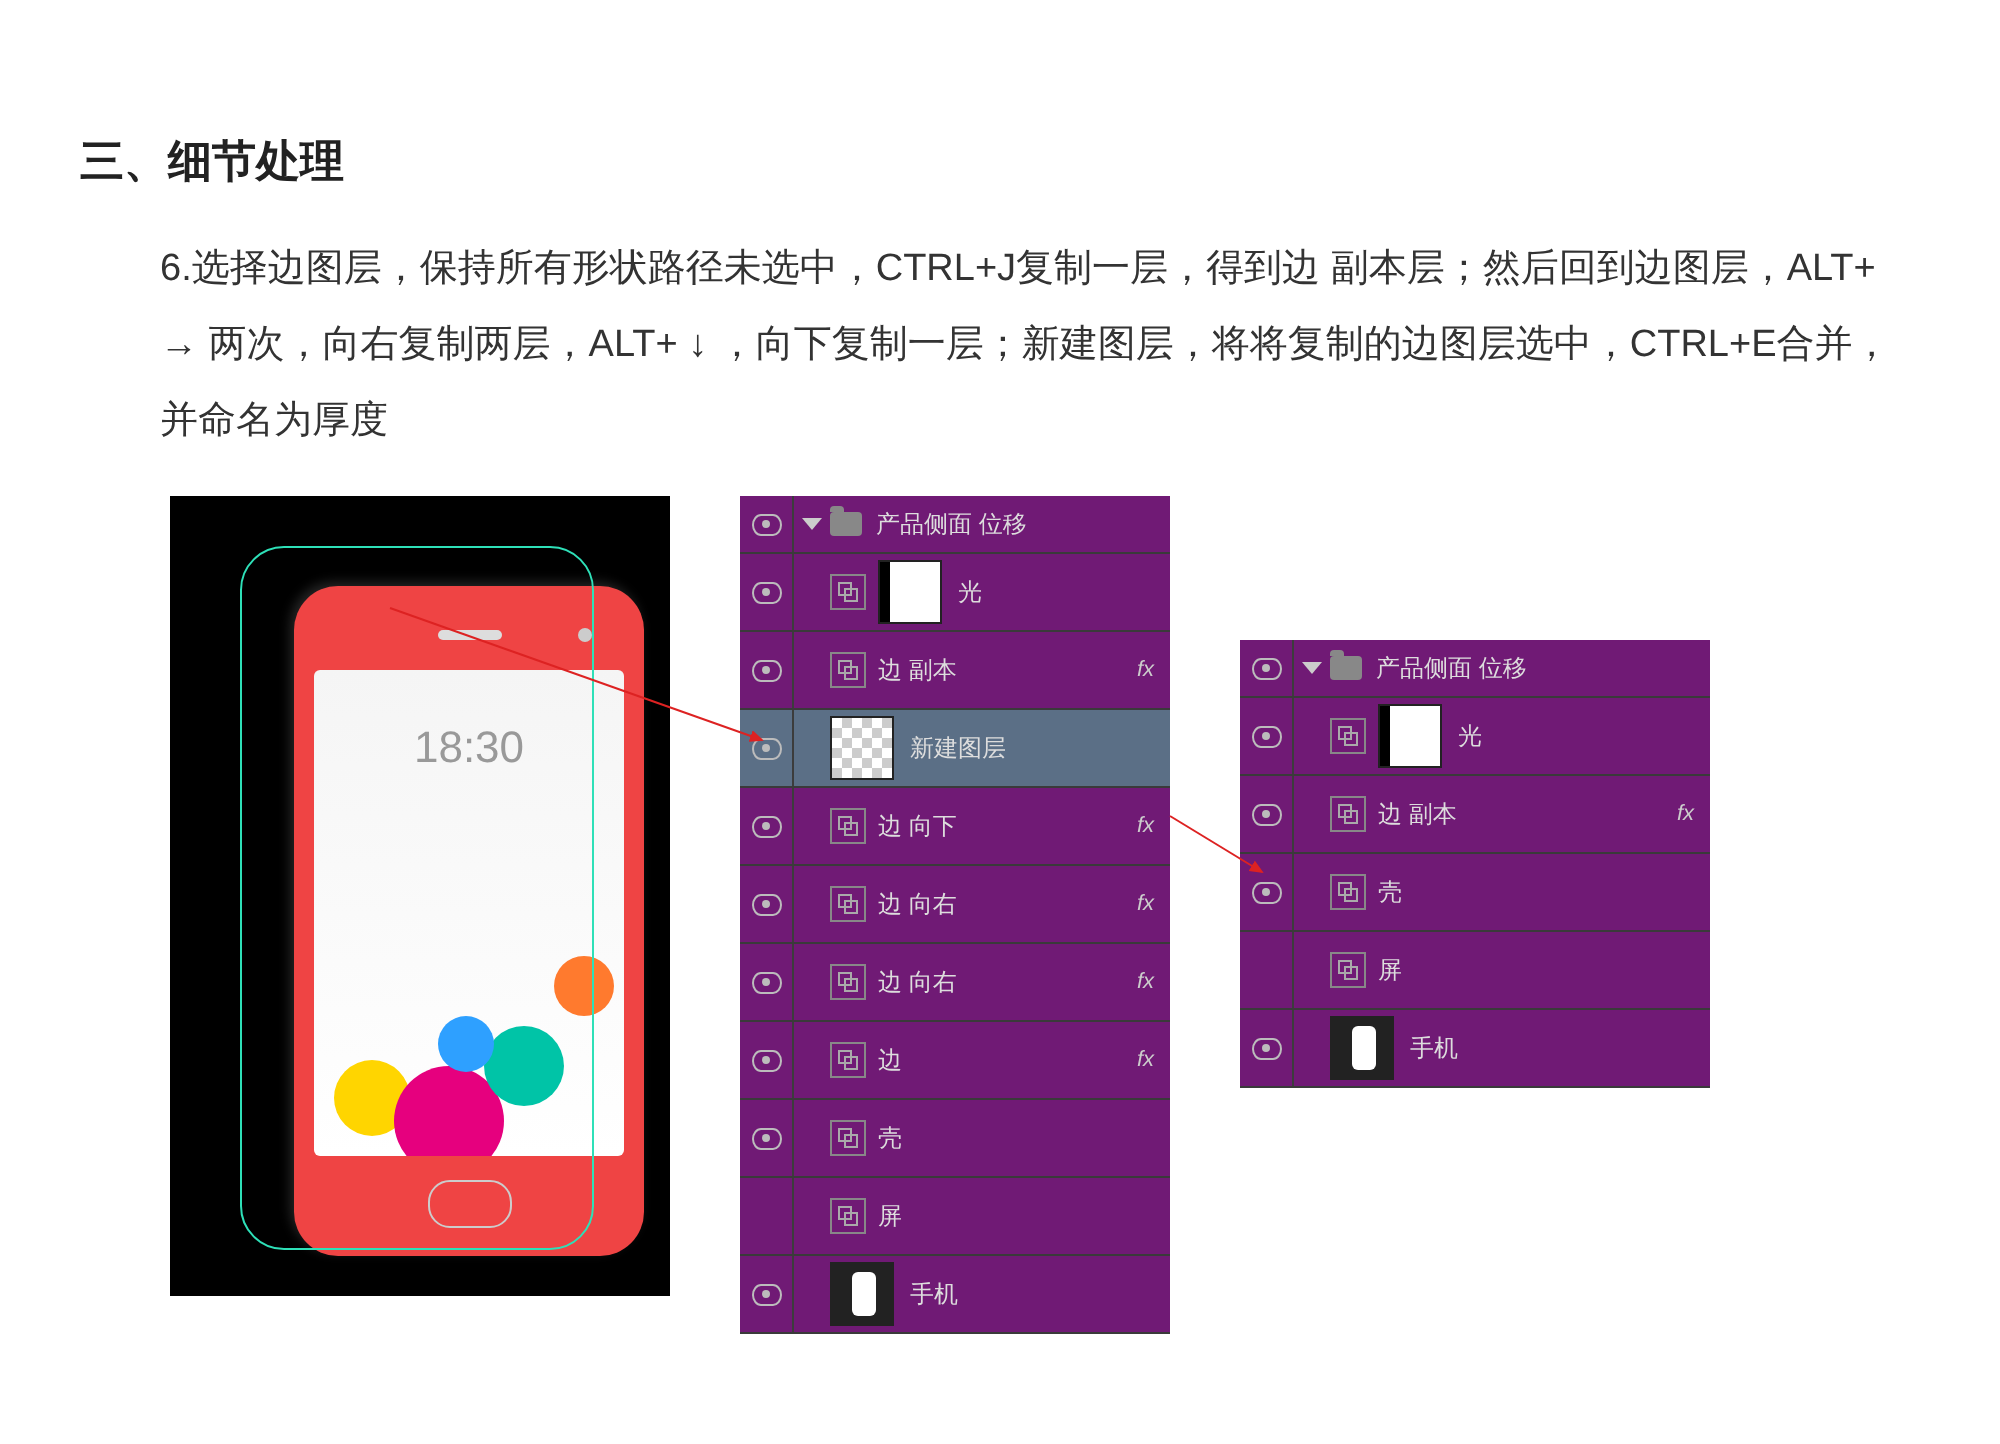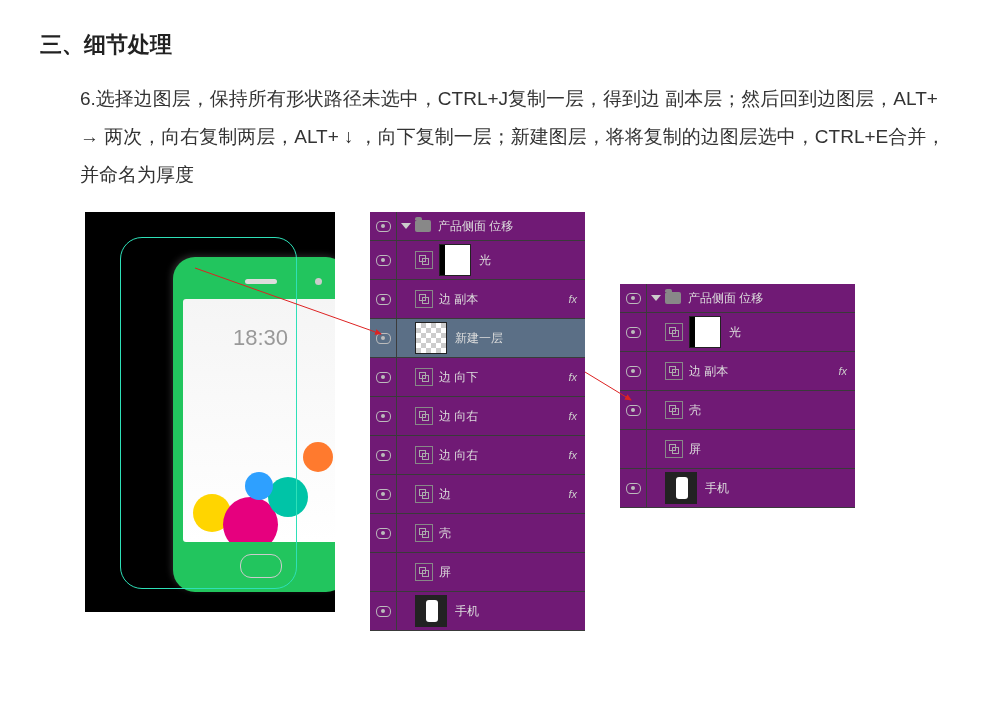--- a/index.html
+++ b/index.html
@@ -8,20 +8,21 @@
     font-family: "Microsoft YaHei", "PingFang SC", sans-serif;
     background: #fff;
     color: #222;
     width: 1000px;
     box-sizing: border-box;
   }
   .section-title {
     font-size: 22px;
     font-weight: 700;
     margin-bottom: 20px;
+    margin-top: 36px;
   }
   .body-text {
     font-size: 19px;
     line-height: 2.0;
     margin-left: 40px;
     margin-bottom: 18px;
     color: #333;
   }
   .figure-row {
     margin-left: 45px;
@@ -36,24 +37,23 @@
     height: 400px;
     background: #000;
     position: relative;
     overflow: hidden;
     flex-shrink: 0;
   }
   .phone-body {
     position: absolute;
     left: 62px; top: 45px;
     width: 175px; height: 335px;
-    background: #22c55e;
+    background: #ef4444;
     border-radius: 22px;
     box-shadow: -2px -2px 6px rgba(255,255,255,0.15);
-    margin-left: 26px;
   }
   .phone-screen {
     position: absolute;
     left: 10px; top: 42px; right: 10px; bottom: 50px;
     background: linear-gradient(#f5f5f5,#fff);
     border-radius: 3px;
     overflow: hidden;
   }
   .phone-time {
     text-align: center;
@@ -268,21 +268,21 @@
         <div class="link-col"></div>
         <div class="layer-label">边 副本</div>
         <div class="fx-mark">fx</div>
       </div>
       <div class="layer-row active">
         <div class="eye-col">
           <div class="eye-icon"></div>
         </div>
         <div class="indent"></div>
         <div class="thumb checker"></div>
-        <div class="layer-label">新建一层</div>
+        <div class="layer-label">新建图层</div>
       </div>
       <div class="layer-row">
         <div class="eye-col">
           <div class="eye-icon"></div>
         </div>
         <div class="indent"></div>
         <div class="link-col"></div>
         <div class="layer-label">边 向下</div>
         <div class="fx-mark">fx</div>
       </div>

